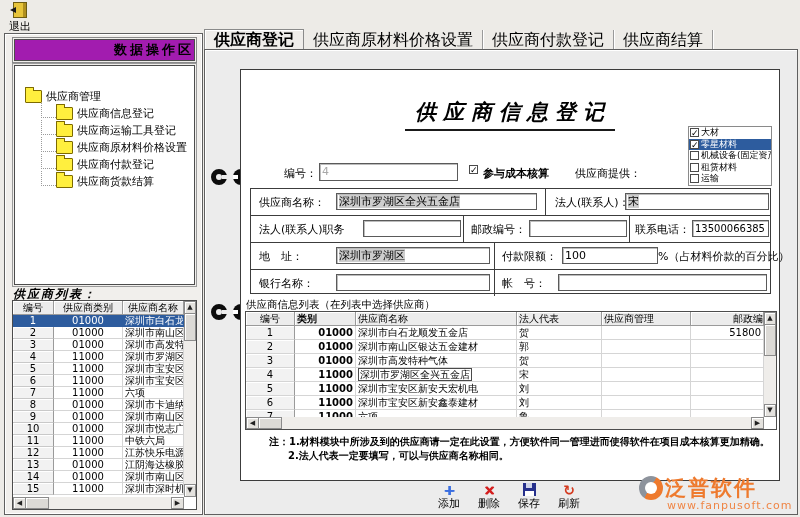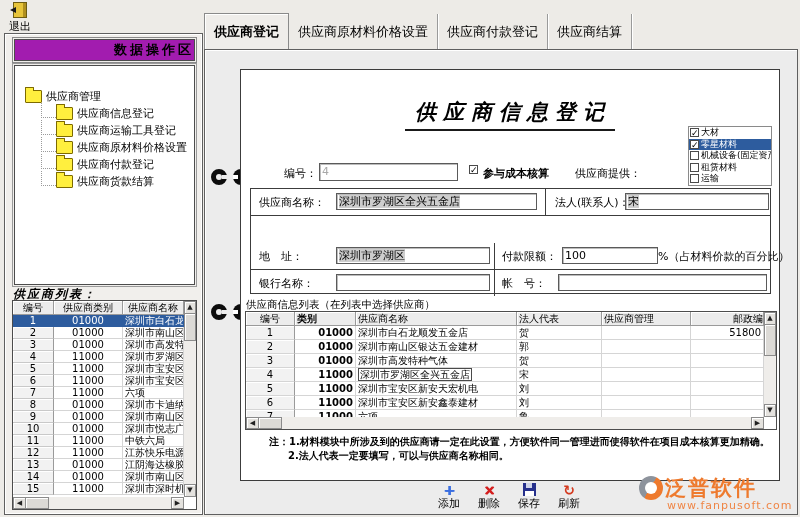--- a/index.html
+++ b/index.html
@@ -34,21 +34,21 @@
   .lw0{width:40px;flex:0 0 auto;} .lw1{width:68px;flex:0 0 auto;} .lw2{width:56px;flex:1 1 auto;}
   .lt-row.selected .ncell,.lt-row.selected .dcell{background:#2d5c9e;color:#fff;border-color:#2d5c9e;box-shadow:none;}
 
   
   .sb-btn{background:#e4e2de;border:1px solid #8b8b8b;box-shadow:inset 1px 1px 0 #fff;font-size:7px;line-height:10px;text-align:center;color:#222;}
   .sb-track{background:#efedea;}
   .sb-thumb{background:#dcdad6;border:1px solid #8b8b8b;box-shadow:inset 1px 1px 0 #fff;}
 
   
   .tabbar{left:204px;top:28px;width:594px;height:21px;display:flex;align-items:flex-end;}
-  .tab{padding:8px 9px;line-height:19px;font-size:13px;white-space:nowrap;border-right:1px solid #9a9a9a;box-shadow:1px 0 0 #fff;}
+  .tab{padding:0 9px;line-height:19px;font-size:16px;white-space:nowrap;border-right:1px solid #9a9a9a;box-shadow:1px 0 0 #fff;}
   .tab.active{font-weight:bold;border:1px solid #8a8a8a;border-bottom:none;background:#efedea;box-shadow:inset 1px 1px 0 #fff;}
 
   
   .main-panel{left:204px;top:49px;width:592px;height:464px;background:#ececec;border:1px solid #5f5f5f;box-shadow:inset 1px 1px 0 #ffffff;}
   .form-panel{left:35px;top:19px;width:538px;height:410px;background:#fff;border:1px solid #3c3c3c;}
 
   .clip{width:40px;height:18px;}
   .ring{position:absolute;left:0;top:0;width:6px;height:6px;border:5px solid #0c0c0c;border-radius:50%;}
   .ring::after{content:"";position:absolute;right:-6px;top:1px;width:6px;height:4px;background:#ececec;}
   .pin{position:absolute;right:2px;top:0;width:16px;height:16px;background:#0c0c0c;border-radius:50%;}
@@ -302,20 +302,30 @@
       <div class="abs lab" style="left:334px;top:96px;">供应商提供：</div>
 
       <div class="abs fgrid">
         <div class="frow" style="top:0;">
           <div class="abs lab" style="left:8px;top:6px;">供应商名称：</div>
           <div class="abs input" style="left:85px;top:4px;width:195px;height:15px;"><span class="sel-gray">深圳市罗湖区全兴五金店</span></div>
           <div class="vdiv" style="left:294px;"></div>
           <div class="abs lab" style="left:304px;top:6px;">法人(联系人)：</div>
           <div class="abs input" style="left:374px;top:4px;width:138px;height:15px;"><span class="sel-gray">宋</span></div>
         </div>
+        <div class="frow" style="top:27px;">
+          <div class="abs lab" style="left:8px;top:6px;">法人(联系人)职务</div>
+          <div class="abs input" style="left:112px;top:4px;width:92px;height:15px;"></div>
+          <div class="vdiv" style="left:212px;"></div>
+          <div class="abs lab" style="left:220px;top:6px;">邮政编号：</div>
+          <div class="abs input" style="left:278px;top:4px;width:92px;height:15px;"></div>
+          <div class="vdiv" style="left:378px;"></div>
+          <div class="abs lab" style="left:384px;top:6px;">联系电话：</div>
+          <div class="abs input" style="left:441px;top:4px;width:71px;height:15px;font-size:10px;">13500066385</div>
+        </div>
         <div class="frow" style="top:54px;">
           <div class="abs lab" style="left:8px;top:6px;">地　址：</div>
           <div class="abs input" style="left:85px;top:4px;width:148px;height:15px;"><span class="sel-gray">深圳市罗湖区</span></div>
           <div class="vdiv" style="left:243px;"></div>
           <div class="abs lab" style="left:251px;top:6px;">付款限额：</div>
           <div class="abs input" style="left:311px;top:4px;width:90px;height:15px;">100</div>
           <div class="abs lab" style="left:407px;top:6px;">%（占材料价款的百分比）</div>
         </div>
         <div class="frow" style="top:81px;border-bottom:none;">
           <div class="abs lab" style="left:8px;top:6px;">银行名称：</div>

